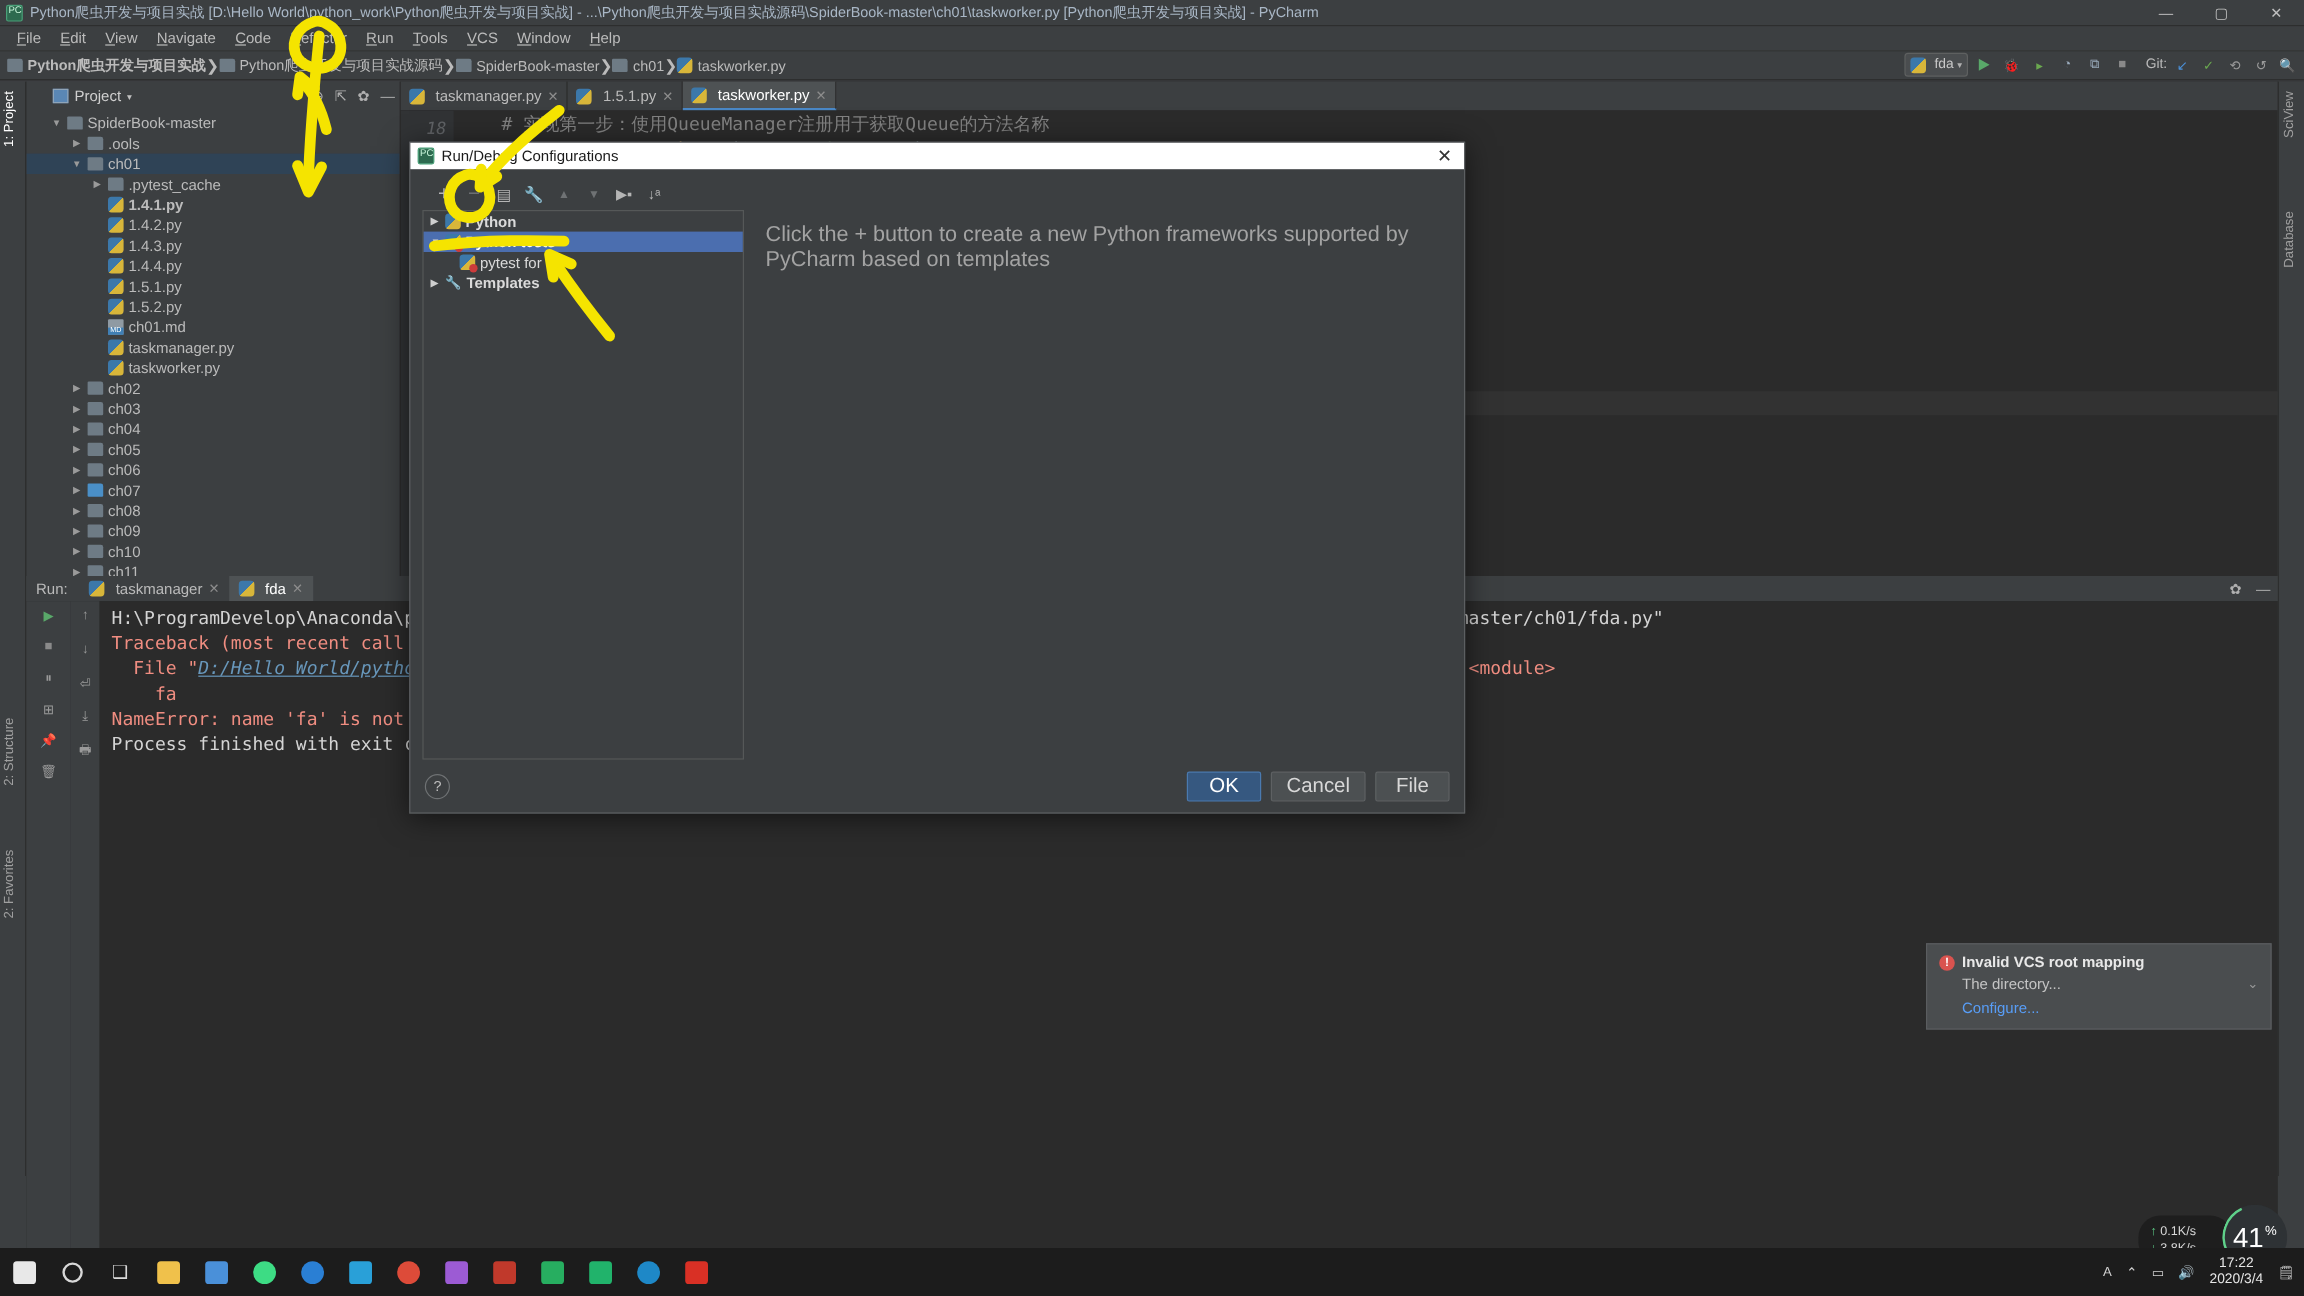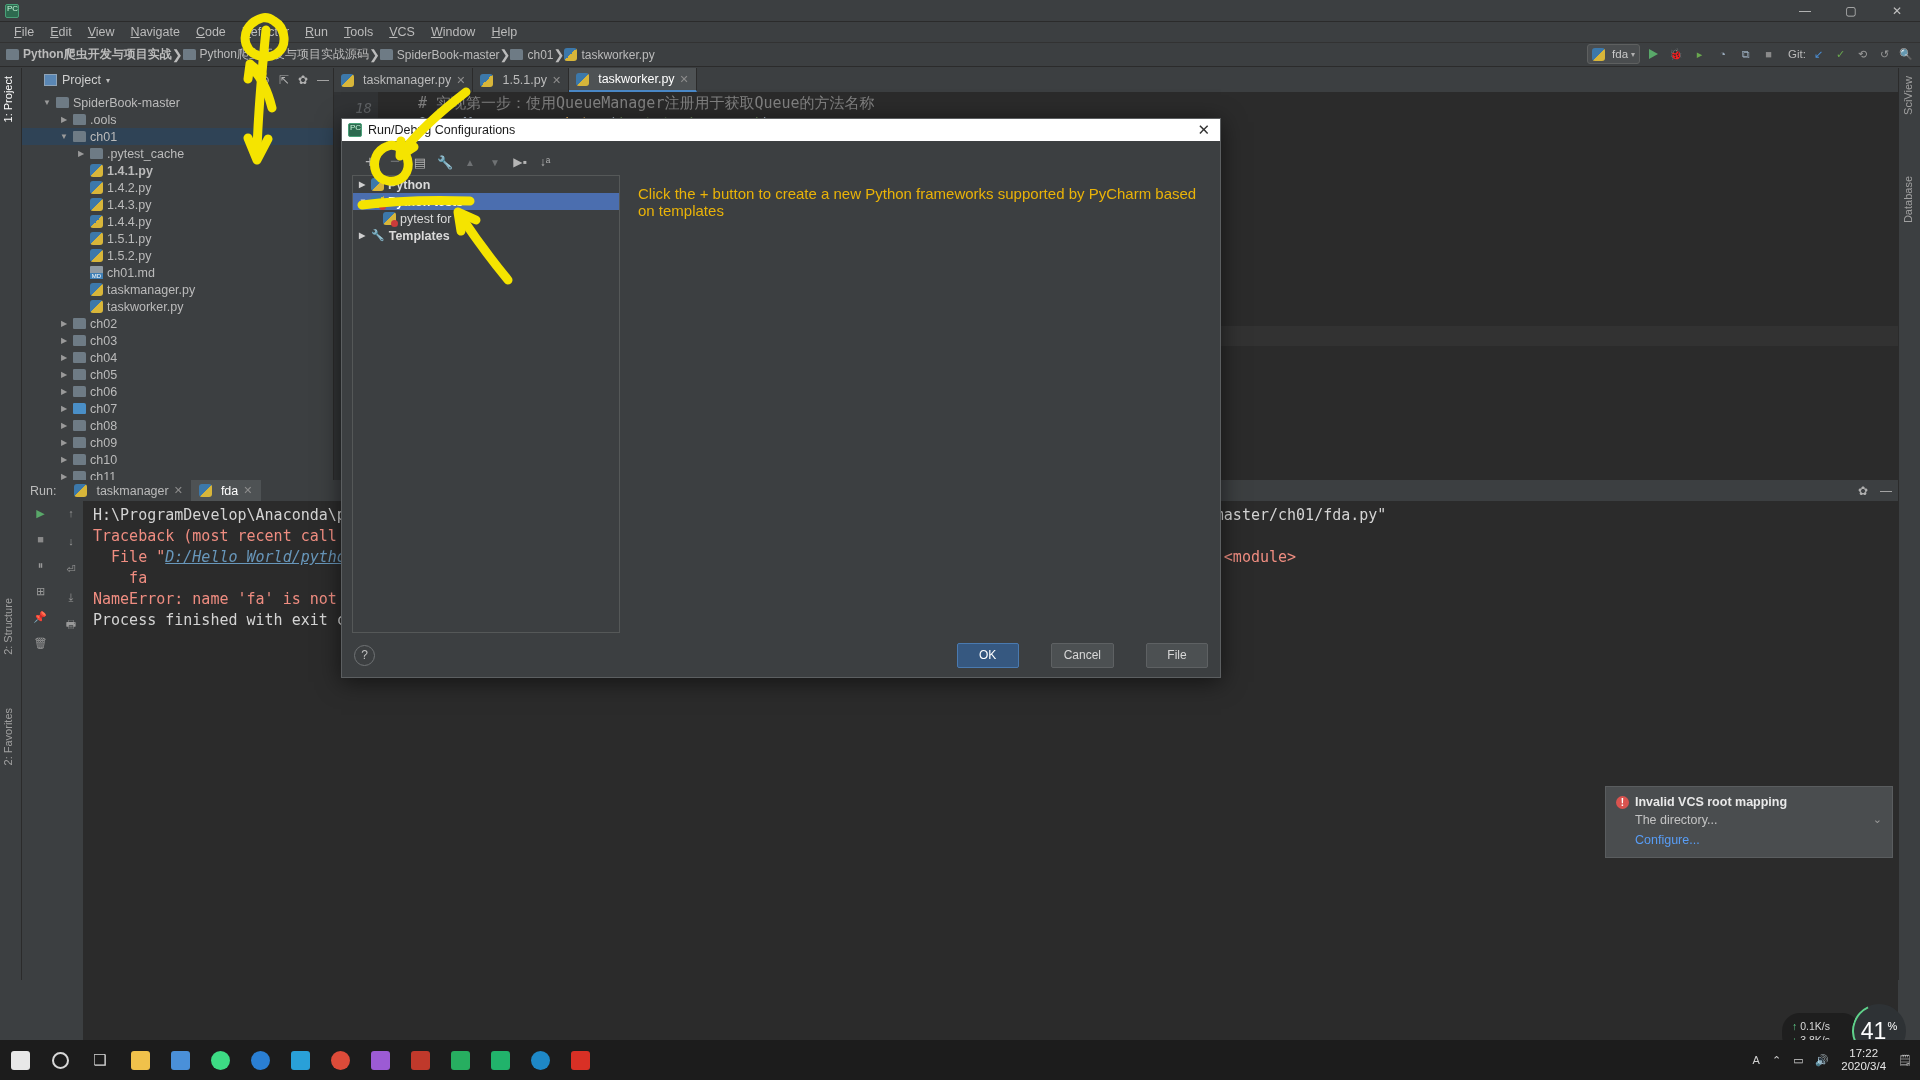--- a/index.html
+++ b/index.html
@@ -148,27 +148,27 @@
   #dlgMain{flex:1;display:flex;gap:0;}
   #dlgList{width:268px;background:#3c3f41;border:1px solid #555858;}
   .dlrow{height:17px;display:flex;align-items:center;font-size:12.5px;color:#dadada;font-weight:bold;padding-left:6px;}
   .dlrow.sel{background:#4b6eaf;color:#ffffff;}
   .dlrow.child{font-weight:normal;padding-left:30px;}
   .pysm{width:13px;height:13px;margin-right:4px;flex:none;
     background:linear-gradient(135deg,#3c78aa 0 50%,#d8b63a 50% 100%);border-radius:3px;}
   .pytsm{width:13px;height:13px;margin-right:4px;flex:none;position:relative;
     background:linear-gradient(135deg,#3c78aa 0 50%,#d8b63a 50% 100%);border-radius:3px;}
   .pytsm::after{content:"";position:absolute;right:-2px;bottom:-2px;width:7px;height:7px;background:#cc3b3b;border-radius:50%;}
-  #dlgRight{flex:1;padding:10px 0 0 18px;font-size:15px;color:#eab308;}
+  #dlgRight{flex:1;padding:10px 0 0 18px;font-size:18px;color:#a3a3a3;}
   #dlgFooter{height:44px;display:flex;align-items:center;padding:0 12px;}
   #helpBtn{width:21px;height:21px;border-radius:50%;border:1px solid #6f7274;color:#c0c0c0;
     display:flex;align-items:center;justify-content:center;font-size:12px;}
   #dlgFooter .btns{margin-left:auto;display:flex;gap:8px;}
   .dbtn{min-width:62px;height:25px;display:flex;align-items:center;justify-content:center;
-    border:1px solid #5e6163;background:#4c5052;color:#d8d8d8;font-size:12px;border-radius:2px;padding:0 12px;margin-left:24px;}
+    border:1px solid #5e6163;background:#4c5052;color:#d8d8d8;font-size:17px;border-radius:2px;padding:0 12px;}
   .dbtn.primary{background:#365880;border-color:#4a7ab0;color:#ffffff;}
 
   
   #notif{position:absolute;right:27px;bottom:222px;width:288px;background:#4a4d4f;
     border:1px solid #5a5d5f;padding:8px 10px 10px 10px;}
   #notif .ttl{display:flex;align-items:center;gap:6px;font-size:12.5px;color:#e8e8e8;font-weight:bold;}
   #notif .err{width:13px;height:13px;border-radius:50%;background:#d9534f;color:#fff;font-size:10px;
     display:flex;align-items:center;justify-content:center;font-weight:bold;flex:none;}
   #notif .sub{font-size:12.5px;color:#c4c4c4;margin:4px 0 6px 19px;}
   #notif .lnk{font-size:12.5px;color:#589df6;margin-left:19px;}
@@ -188,20 +188,21 @@
 
   
   .ann{position:absolute;pointer-events:none;}
   #watermark{position:absolute;right:120px;bottom:2px;font-size:12px;color:#6e6e6e;opacity:.85;}
 </style>
 </head>
 <body>
 
 <div id="titlebar">
   <div class="pc-ico"></div>
+  <div class="ttl">Python爬虫开发与项目实战 [D:\Hello World\python_work\Python爬虫开发与项目实战] - ...\Python爬虫开发与项目实战源码\SpiderBook-master\ch01\taskworker.py [Python爬虫开发与项目实战] - PyCharm</div>
   <div id="winbtns">
     <div>—</div>
     <div>▢</div>
     <div class="cls">✕</div>
   </div>
 </div>
 
 <div id="menubar">
     <div class="mi"><u>F</u>ile</div>
     <div class="mi"><u>E</u>dit</div>

